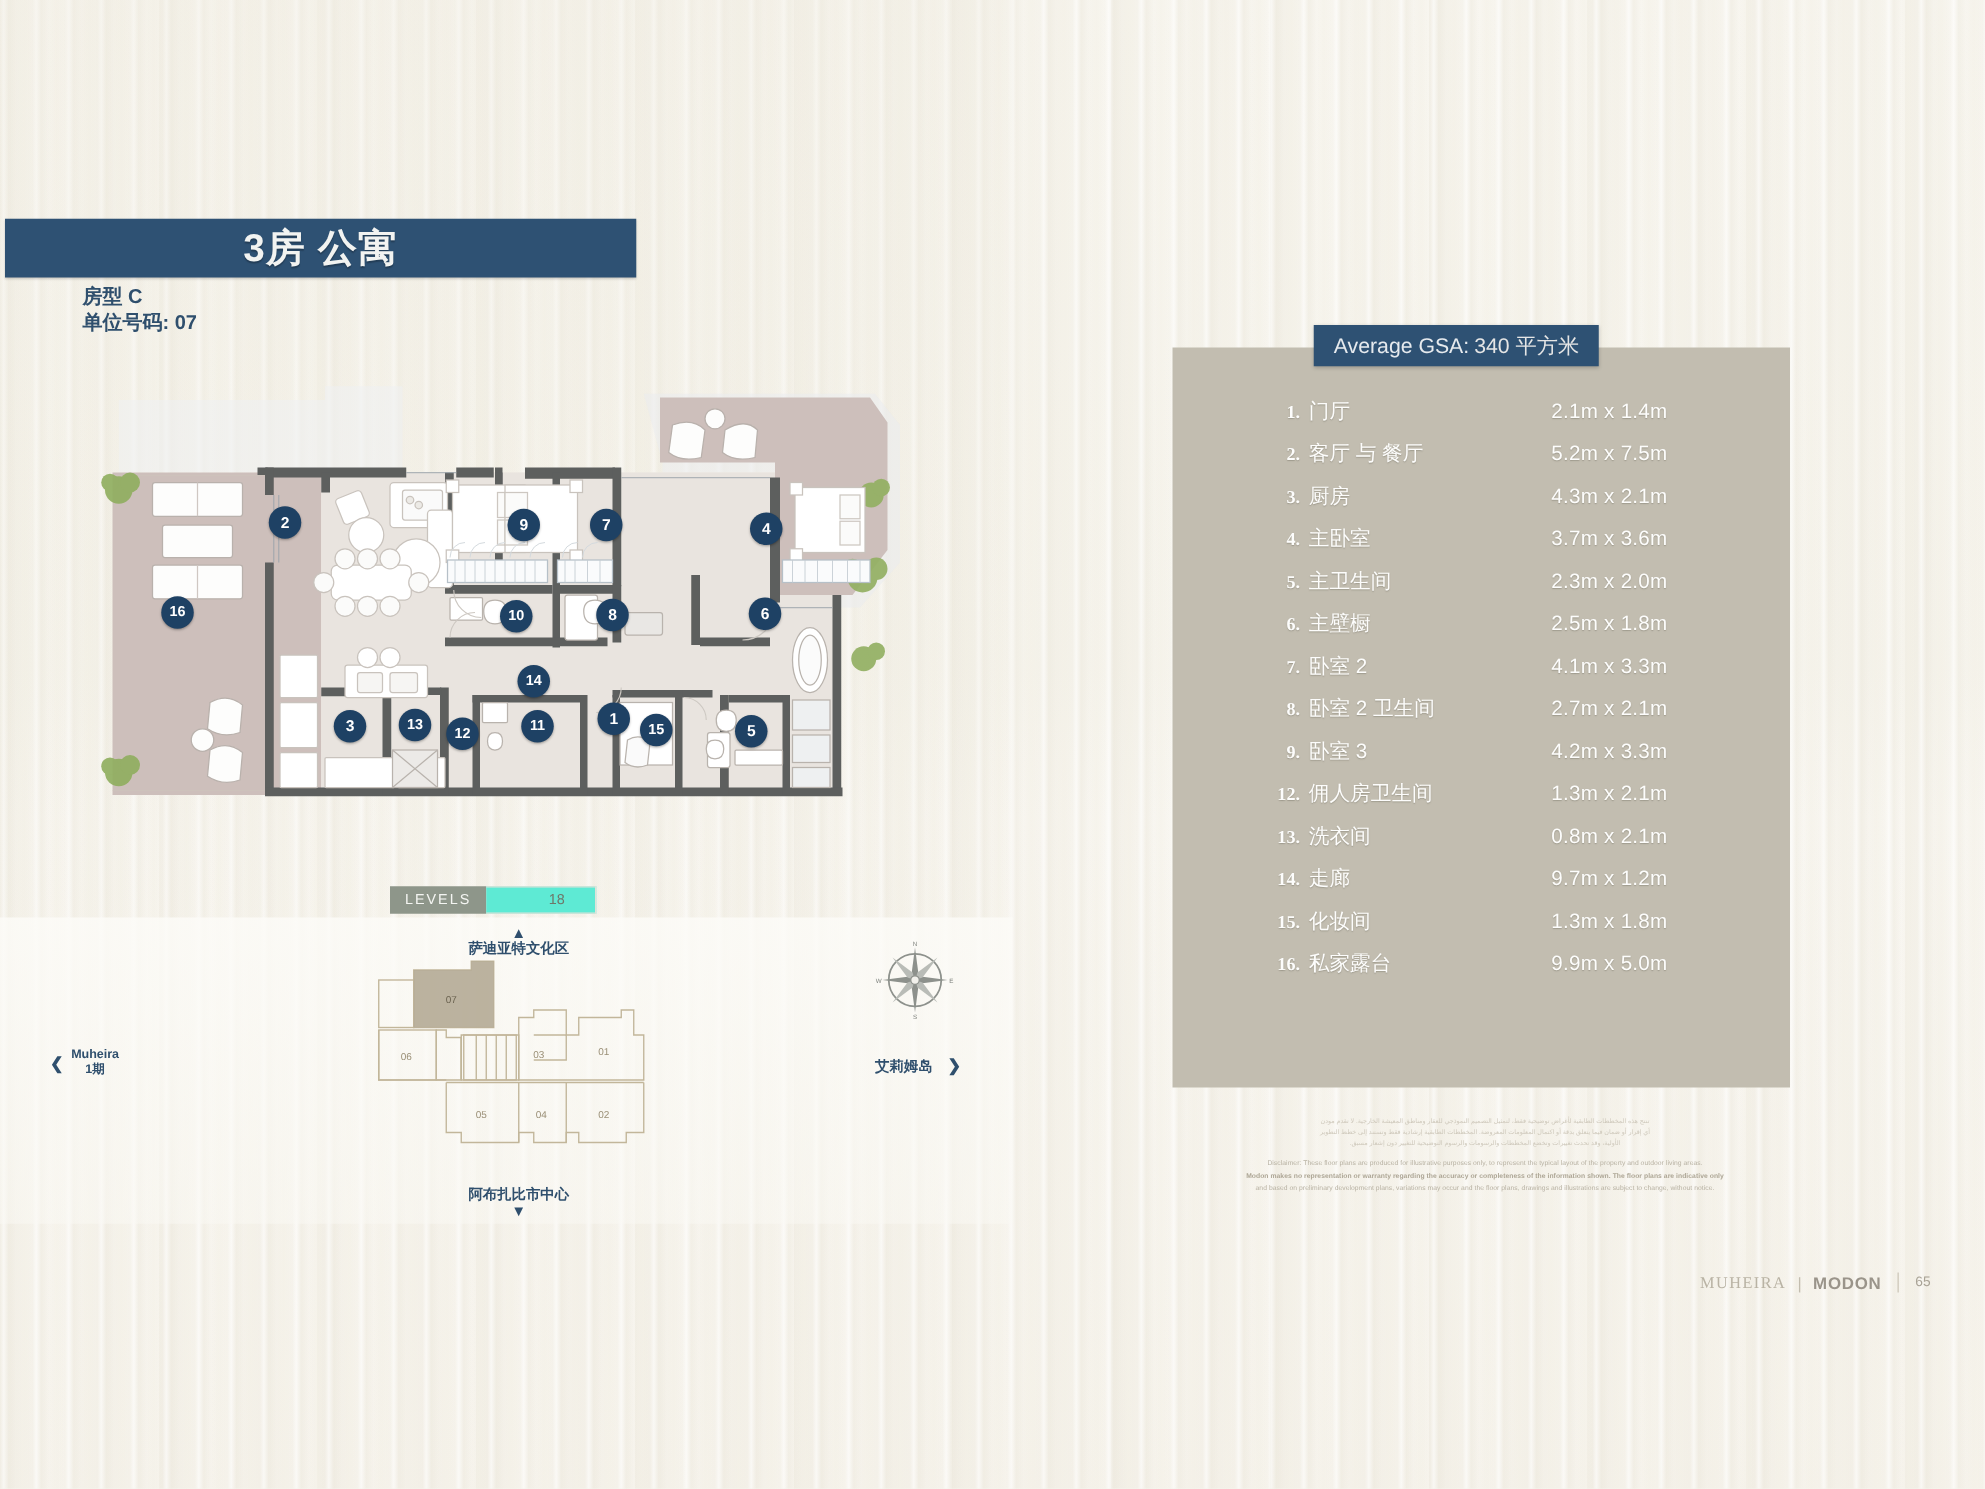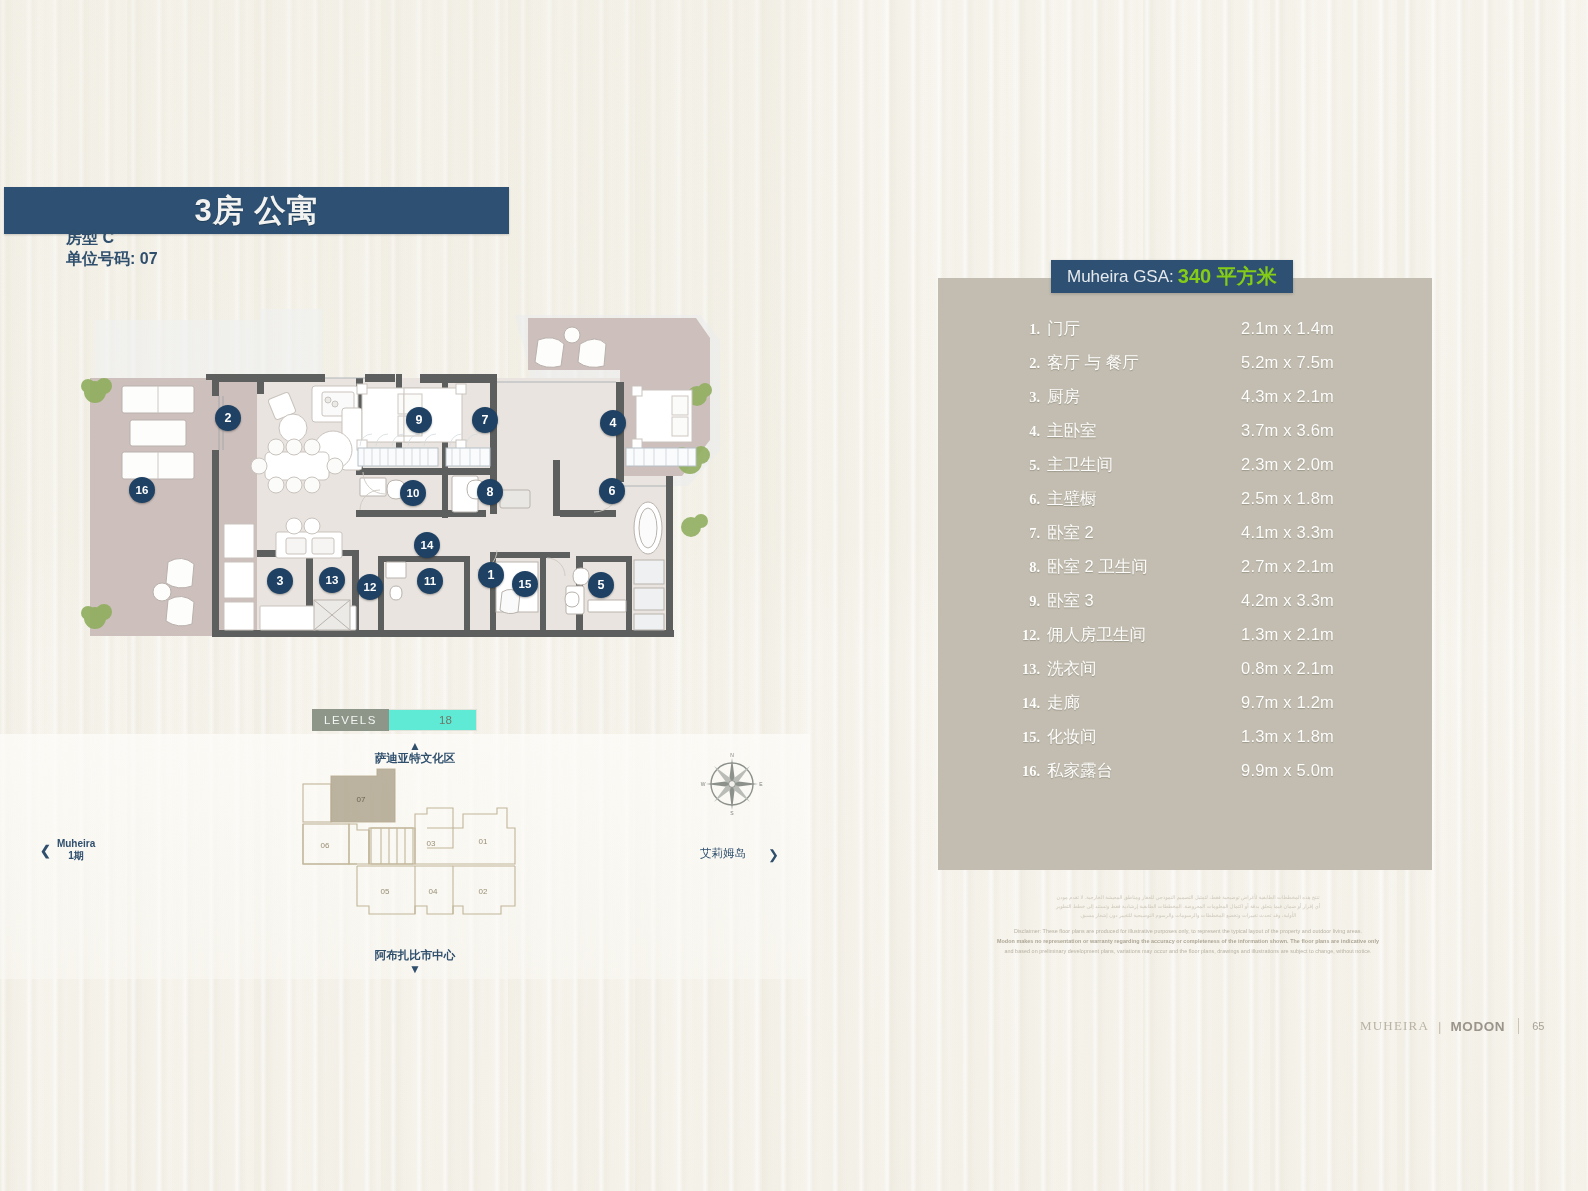--- a/index.html
+++ b/index.html
@@ -37,21 +37,21 @@
     pointer-events:none;
   }
   #band2{
     position:absolute;left:0;top:734px;width:810px;height:245px;
     background:linear-gradient(180deg,rgba(252,251,247,.85),rgba(250,249,244,.5));
     pointer-events:none;
   }
 
   
   #title-bar{
-    position:absolute;left:4px;top:187px;width:505px;height:47px;
+    position:absolute;left:4px;top:175px;width:505px;height:47px;
     background:#2e5173;
     display:flex;align-items:center;justify-content:center;
     box-shadow:0 1px 2px rgba(0,0,0,.18);
   }
   #title-text{
     color:#f2f3f1;font-size:31px;font-weight:bold;letter-spacing:1px;
     text-shadow:0 1px 1px rgba(0,0,0,.25);
   }
   #subtitle{
     position:absolute;left:66px;top:227px;
@@ -96,40 +96,40 @@
     color:#2f4f6d;font-size:11.5px;font-weight:bold;
   }
   #kp-south .chev{display:block;font-size:12px;line-height:9px;margin-top:2px;}
 
   #left-label{
     position:absolute;left:40px;top:838px;display:flex;align-items:center;gap:6px;
     color:#2f4f6d;font-size:10px;font-weight:bold;
   }
   #left-label .txt{line-height:1.2;text-align:center;}
   #right-label{
-    position:absolute;left:700px;top:846px;display:flex;align-items:flex-end;gap:22px;
-    color:#2f4f6d;font-size:11.5px;font-weight:normal;
+    position:absolute;left:700px;top:846px;display:flex;align-items:flex-start;gap:12px;
+    color:#2f4f6d;font-size:11.5px;font-weight:bold;
   }
   .chev-g{font-size:13px;line-height:1;}
 
   #compass{position:absolute;left:700px;top:752px;width:64px;height:64px;}
 
   
   #panel{
     position:absolute;left:938px;top:278px;width:494px;height:592px;
     background:#c2bdb0;
   }
   #gsa-badge{
     position:absolute;left:1051px;top:260px;height:33px;
     padding:0 16px;background:#2e5173;
     display:flex;align-items:center;justify-content:center;
     box-shadow:0 1px 3px rgba(0,0,0,.20);
   }
   #gsa-badge .lead{color:#e6eaee;font-size:17px;font-weight:normal;}
-  #gsa-badge .val{color:#84cc16;font-size:20px;font-weight:bold;margin-left:4px;}
+  #gsa-badge .val{color:#e5e5e5;font-size:17px;font-weight:normal;margin-left:4px;}
 
   #room-list{
     position:absolute;left:1006px;top:318px;width:360px;
   }
   .room-row{
     display:flex;align-items:baseline;height:34px;
     color:#fdfdfc;text-shadow:0 1px 1px rgba(90,85,72,.35);
   }
   .room-num{
     flex:0 0 34px;text-align:right;padding-right:7px;
@@ -533,21 +533,21 @@
   <g font-size="5" fill="#7d817c" font-family="Liberation Sans, sans-serif" text-anchor="middle">
     <text x="32" y="5">N</text>
     <text x="61" y="34">E</text>
     <text x="32" y="63">S</text>
     <text x="3" y="34">W</text>
   </g>
 </svg>
 
 <div id="panel"></div>
 <div id="gsa-badge">
-  <span class="lead">Muheira GSA:</span>
+  <span class="lead">Average GSA:</span>
   <span class="val">340 平方米</span>
 </div>
 <div id="room-list">
     <div class="room-row">
       <span class="room-num">1.</span>
       <span class="room-name">门厅</span>
       <span class="room-dim">2.1m x 1.4m</span>
     </div>
     <div class="room-row">
       <span class="room-num">2.</span>

